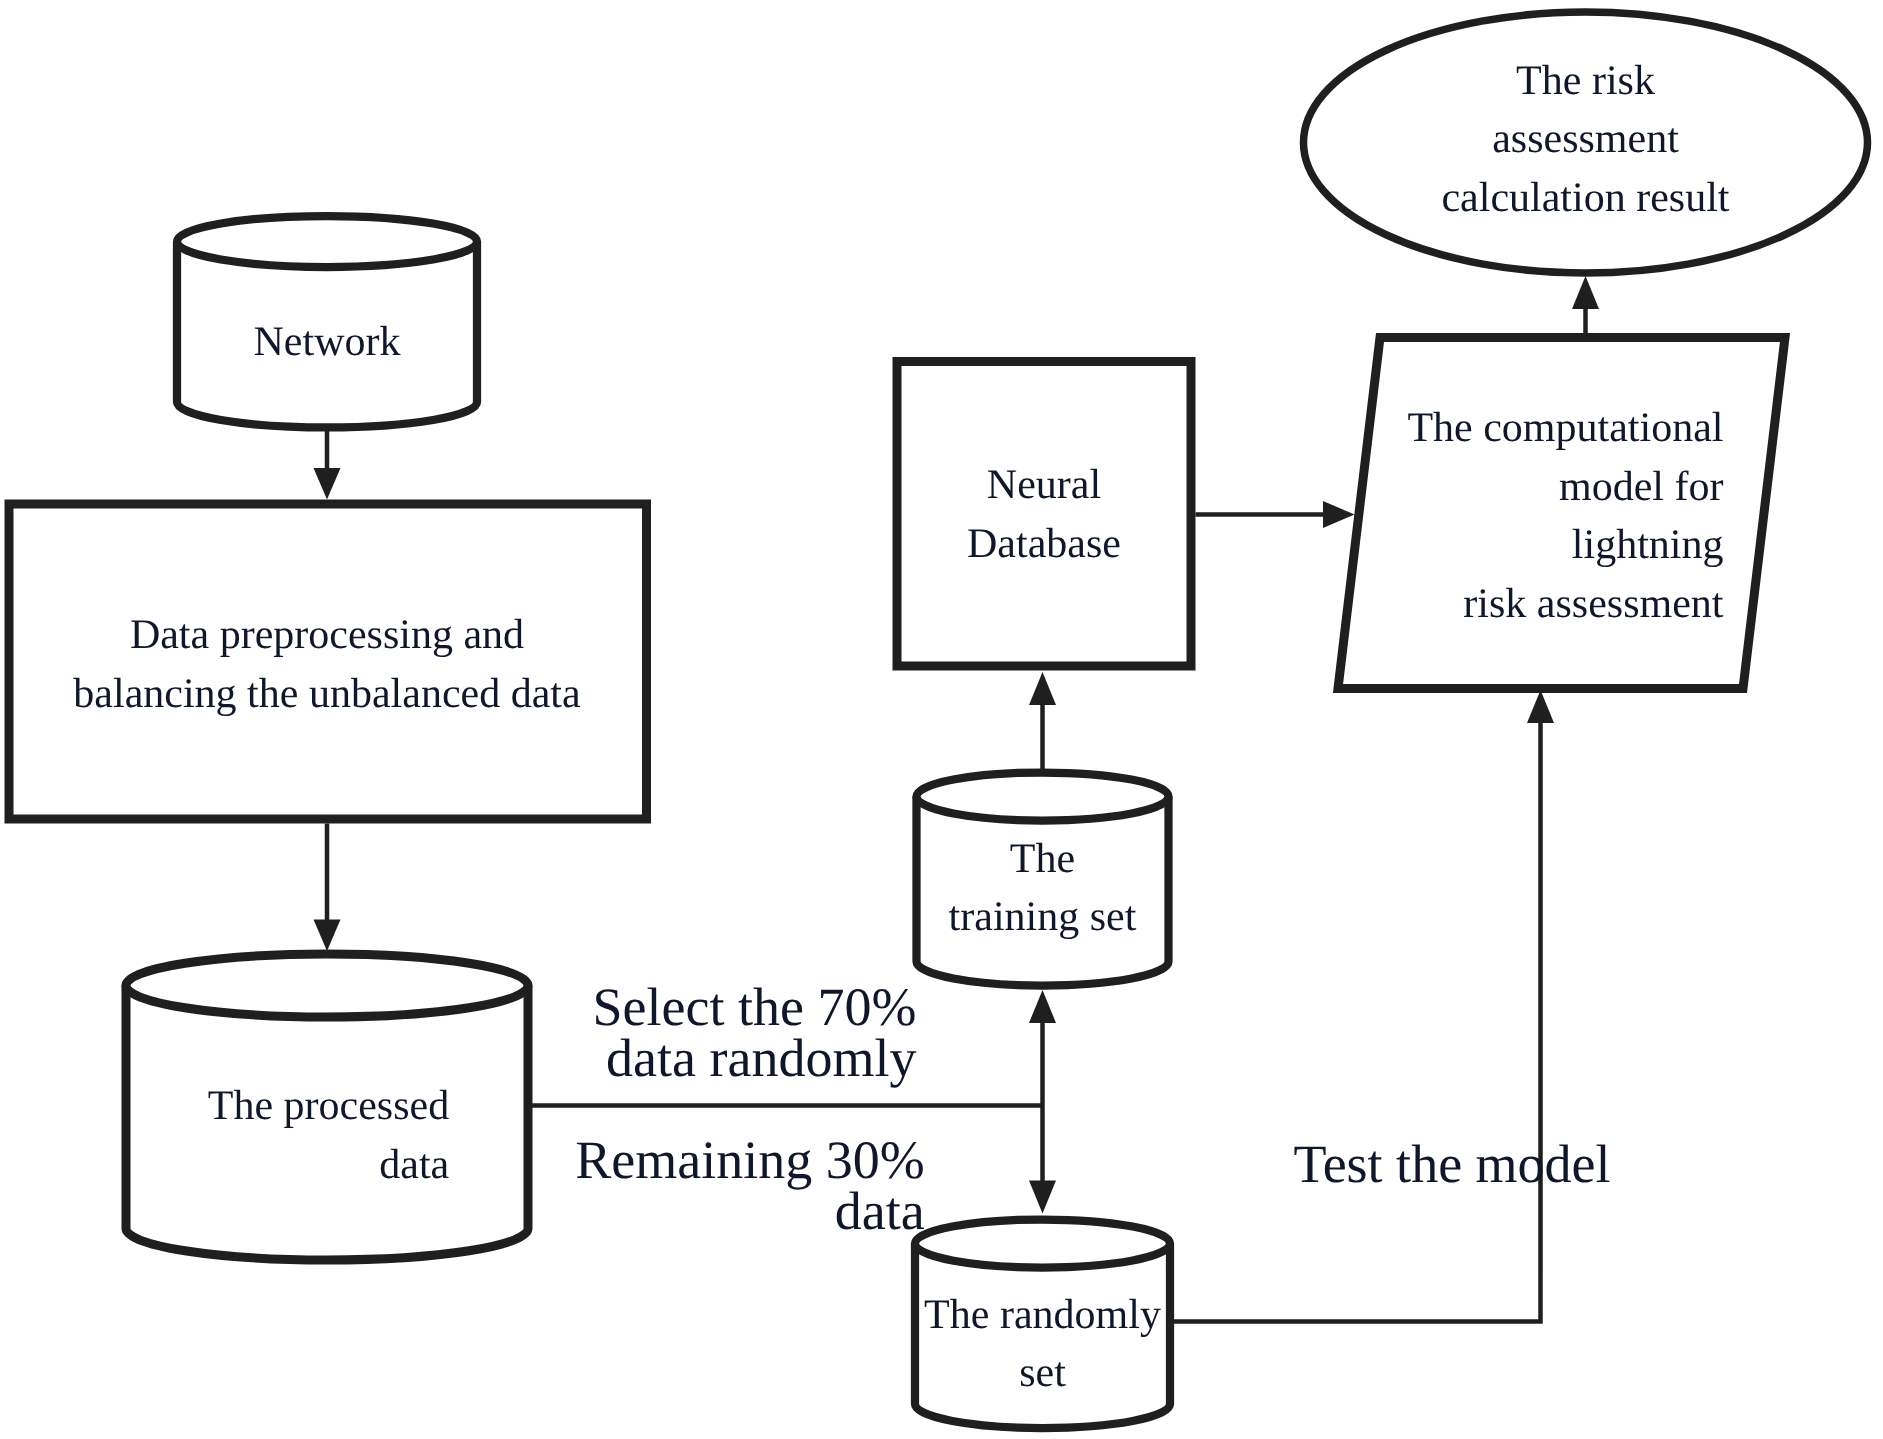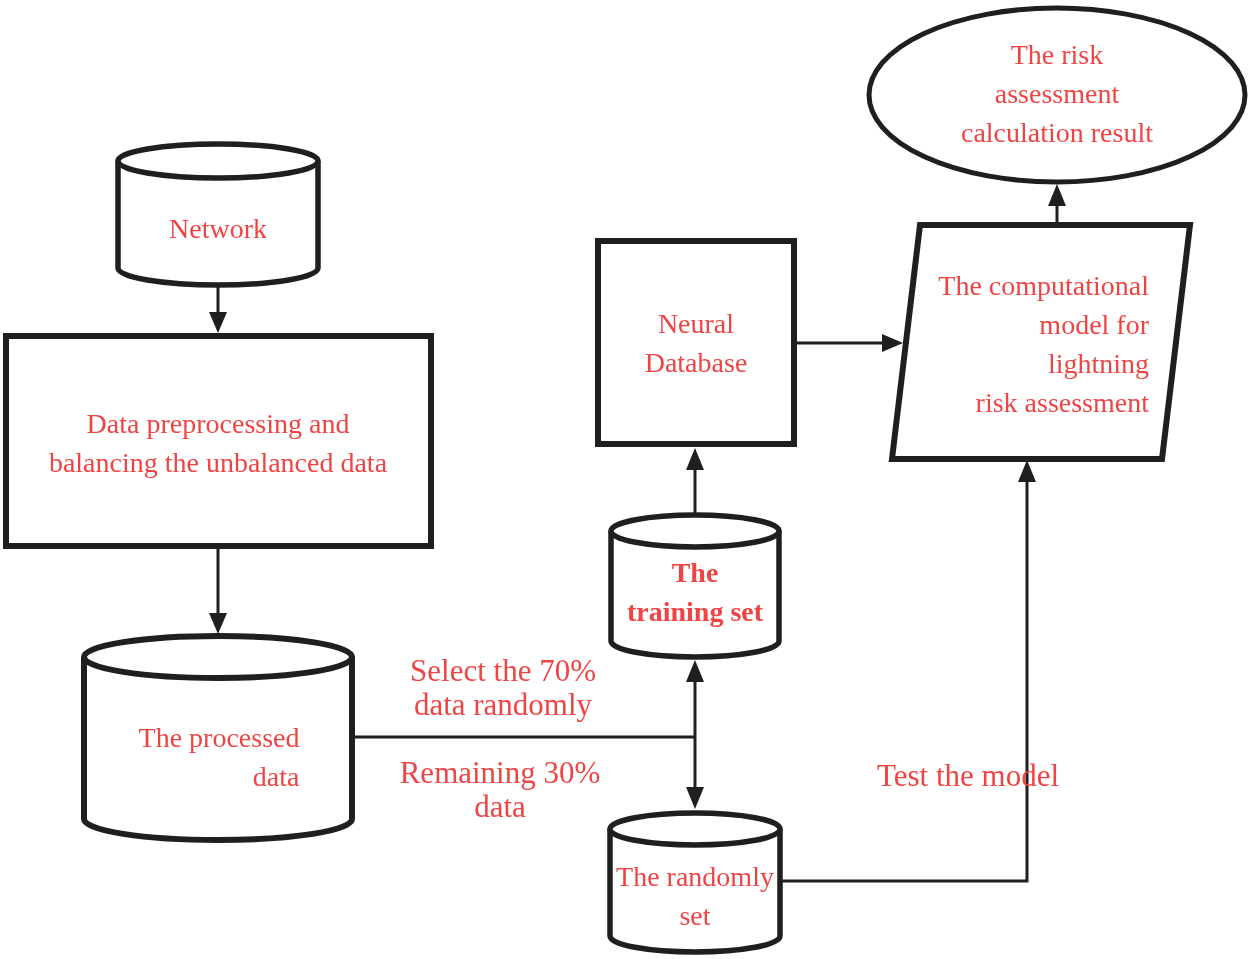--- a/index.html
+++ b/index.html
@@ -18,30 +18,31 @@
   .canvas svg {
     position: absolute;
     left: 0;
     top: 0;
   }
   .label {
     position: absolute;
     transform: translate(-50%, -50%);
     text-align: center;
     white-space: pre-line;
-    color: #ef4444;
+    color: #0f172a;
     font-family: "Liberation Serif", serif;
   }
   .node-label {
     font-size: 28px;
     line-height: 39px;
   }
   .edge-label {
-    font-size: 31px;
+    font-size: 36px;
     line-height: 34px;
+    text-align: right;
   }
   .shape {
     fill: #ffffff;
     stroke: #1f1f1f;
   }
   .conn {
     stroke: #1f1f1f;
     stroke-width: 3;
     fill: none;
   }
@@ -139,21 +140,21 @@
 
   <div class="label node-label" style="left:218px; top:443px;">Data preprocessing and
 balancing the unbalanced data</div>
 
   <div class="label node-label" style="left:219px; top:757px;text-align:right;">The processed
 data</div>
 
   <div class="label node-label" style="left:696px; top:343px;">Neural
 Database</div>
 
-  <div class="label node-label" style="left:695px; top:592px;font-weight:bold;">The
+  <div class="label node-label" style="left:695px; top:592px;">The
 training set</div>
 
   <div class="label node-label" style="left:695px; top:896px;">The randomly
 set</div>
 
   <div class="label node-label" style="left:1043px; top:344px;text-align:right;">The computational
 model for lightning
 risk assessment</div>
 
   <div class="label node-label" style="left:1057px; top:93px;">The risk assessment

